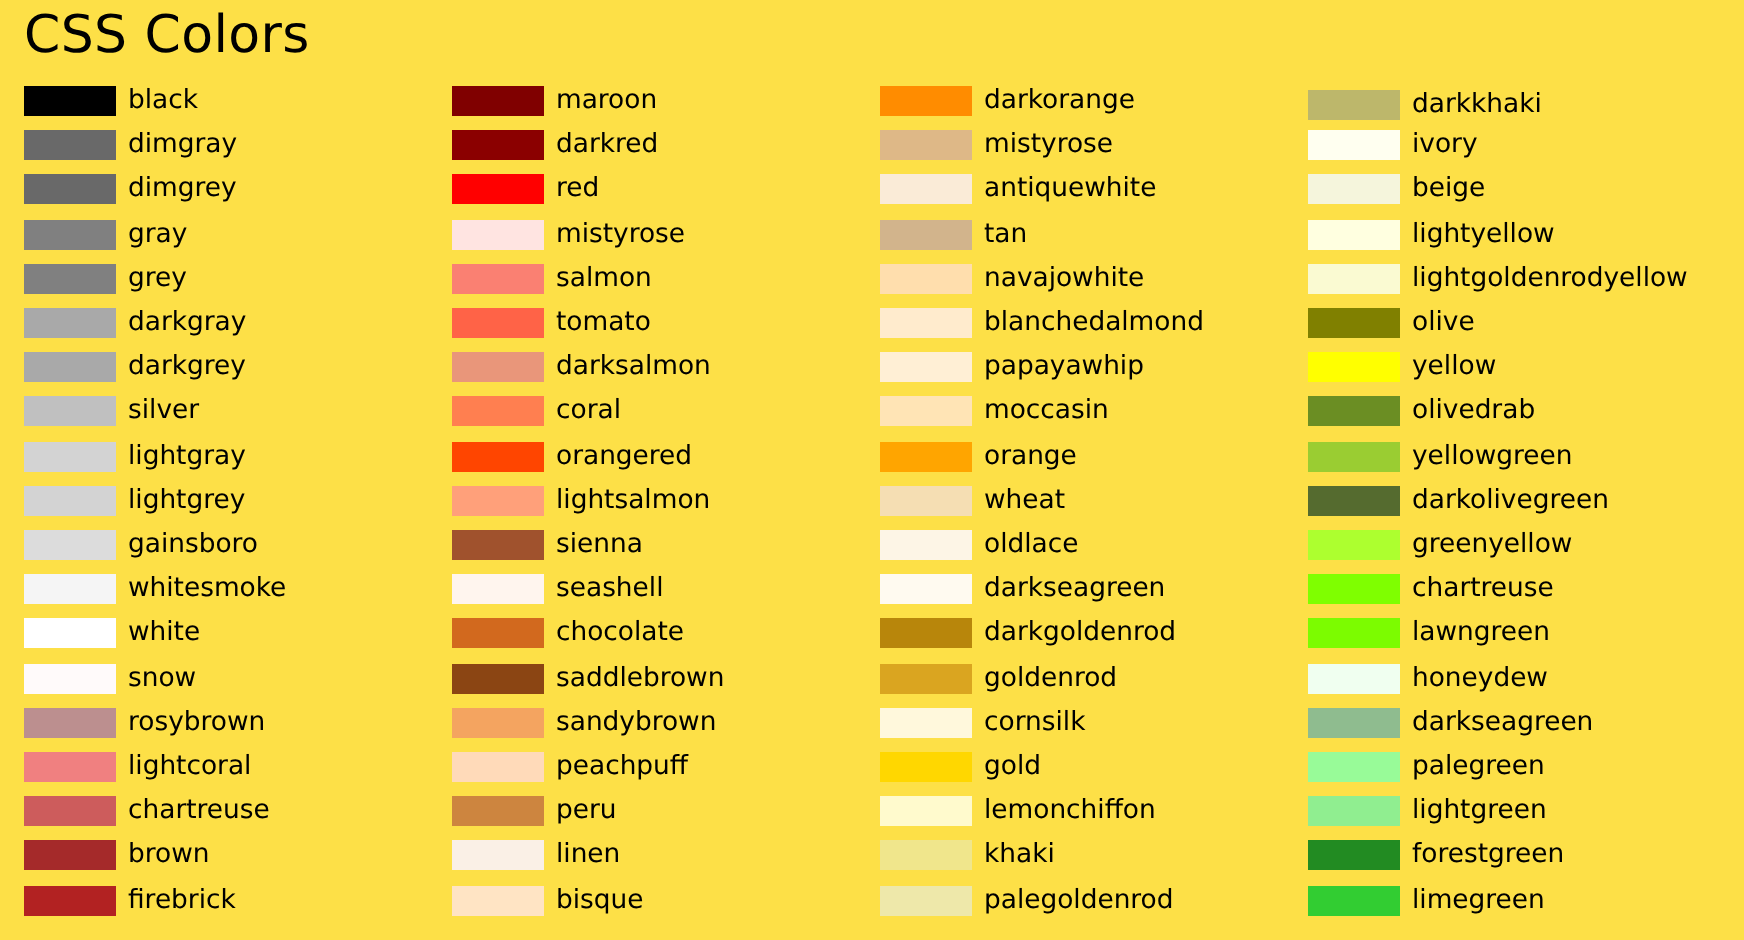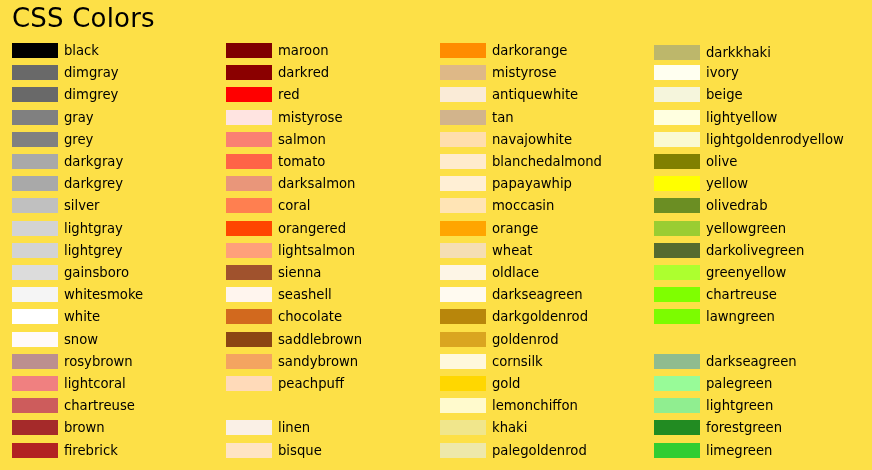--- a/index.html
+++ b/index.html
@@ -204,20 +204,24 @@
           <div class="color-label">saddlebrown</div>
         </div>
         <div class="color-row" style="top: 351.8px;">
           <div class="color-swatch" title="#f4a460" style="background: rgb(244, 164, 96);"></div>
           <div class="color-label">sandybrown</div>
         </div>
         <div class="color-row" style="top: 374px;">
           <div class="color-swatch" title="#ffdab9" style="background: rgb(255, 218, 185);"></div>
           <div class="color-label">peachpuff</div>
         </div>
+        <div class="color-row" style="top: 396.2px;">
+          <div class="color-swatch" title="#cd853f" style="background: rgb(205, 133, 63);"></div>
+          <div class="color-label">peru</div>
+        </div>
         <div class="color-row" style="top: 418.4px;">
           <div class="color-swatch" title="#faf0e6" style="background: rgb(250, 240, 230);"></div>
           <div class="color-label">linen</div>
         </div>
         <div class="color-row" style="top: 440.6px;">
           <div class="color-swatch" title="#ffe4c4" style="background: rgb(255, 228, 196);"></div>
           <div class="color-label">bisque</div>
         </div>
       </div>
       <div class="color-column" style="left: 428px;">
@@ -344,20 +348,24 @@
           <div class="color-label">greenyellow</div>
         </div>
         <div class="color-row" style="top: 285.2px;">
           <div class="color-swatch" title="#7fff00" style="background: rgb(127, 255, 0);"></div>
           <div class="color-label">chartreuse</div>
         </div>
         <div class="color-row" style="top: 307.4px;">
           <div class="color-swatch" title="#7cfc00" style="background: rgb(124, 252, 0);"></div>
           <div class="color-label">lawngreen</div>
         </div>
+        <div class="color-row" style="top: 329.6px;">
+          <div class="color-swatch" title="#f0fff0" style="background: rgb(240, 255, 240);"></div>
+          <div class="color-label">honeydew</div>
+        </div>
         <div class="color-row" style="top: 351.8px;">
           <div class="color-swatch" title="#8fbc8f" style="background: rgb(143, 188, 143);"></div>
           <div class="color-label">darkseagreen</div>
         </div>
         <div class="color-row" style="top: 374px;">
           <div class="color-swatch" title="#98fb98" style="background: rgb(152, 251, 152);"></div>
           <div class="color-label">palegreen</div>
         </div>
         <div class="color-row" style="top: 396.2px;">
           <div class="color-swatch" title="#90ee90" style="background: rgb(144, 238, 144);"></div>

